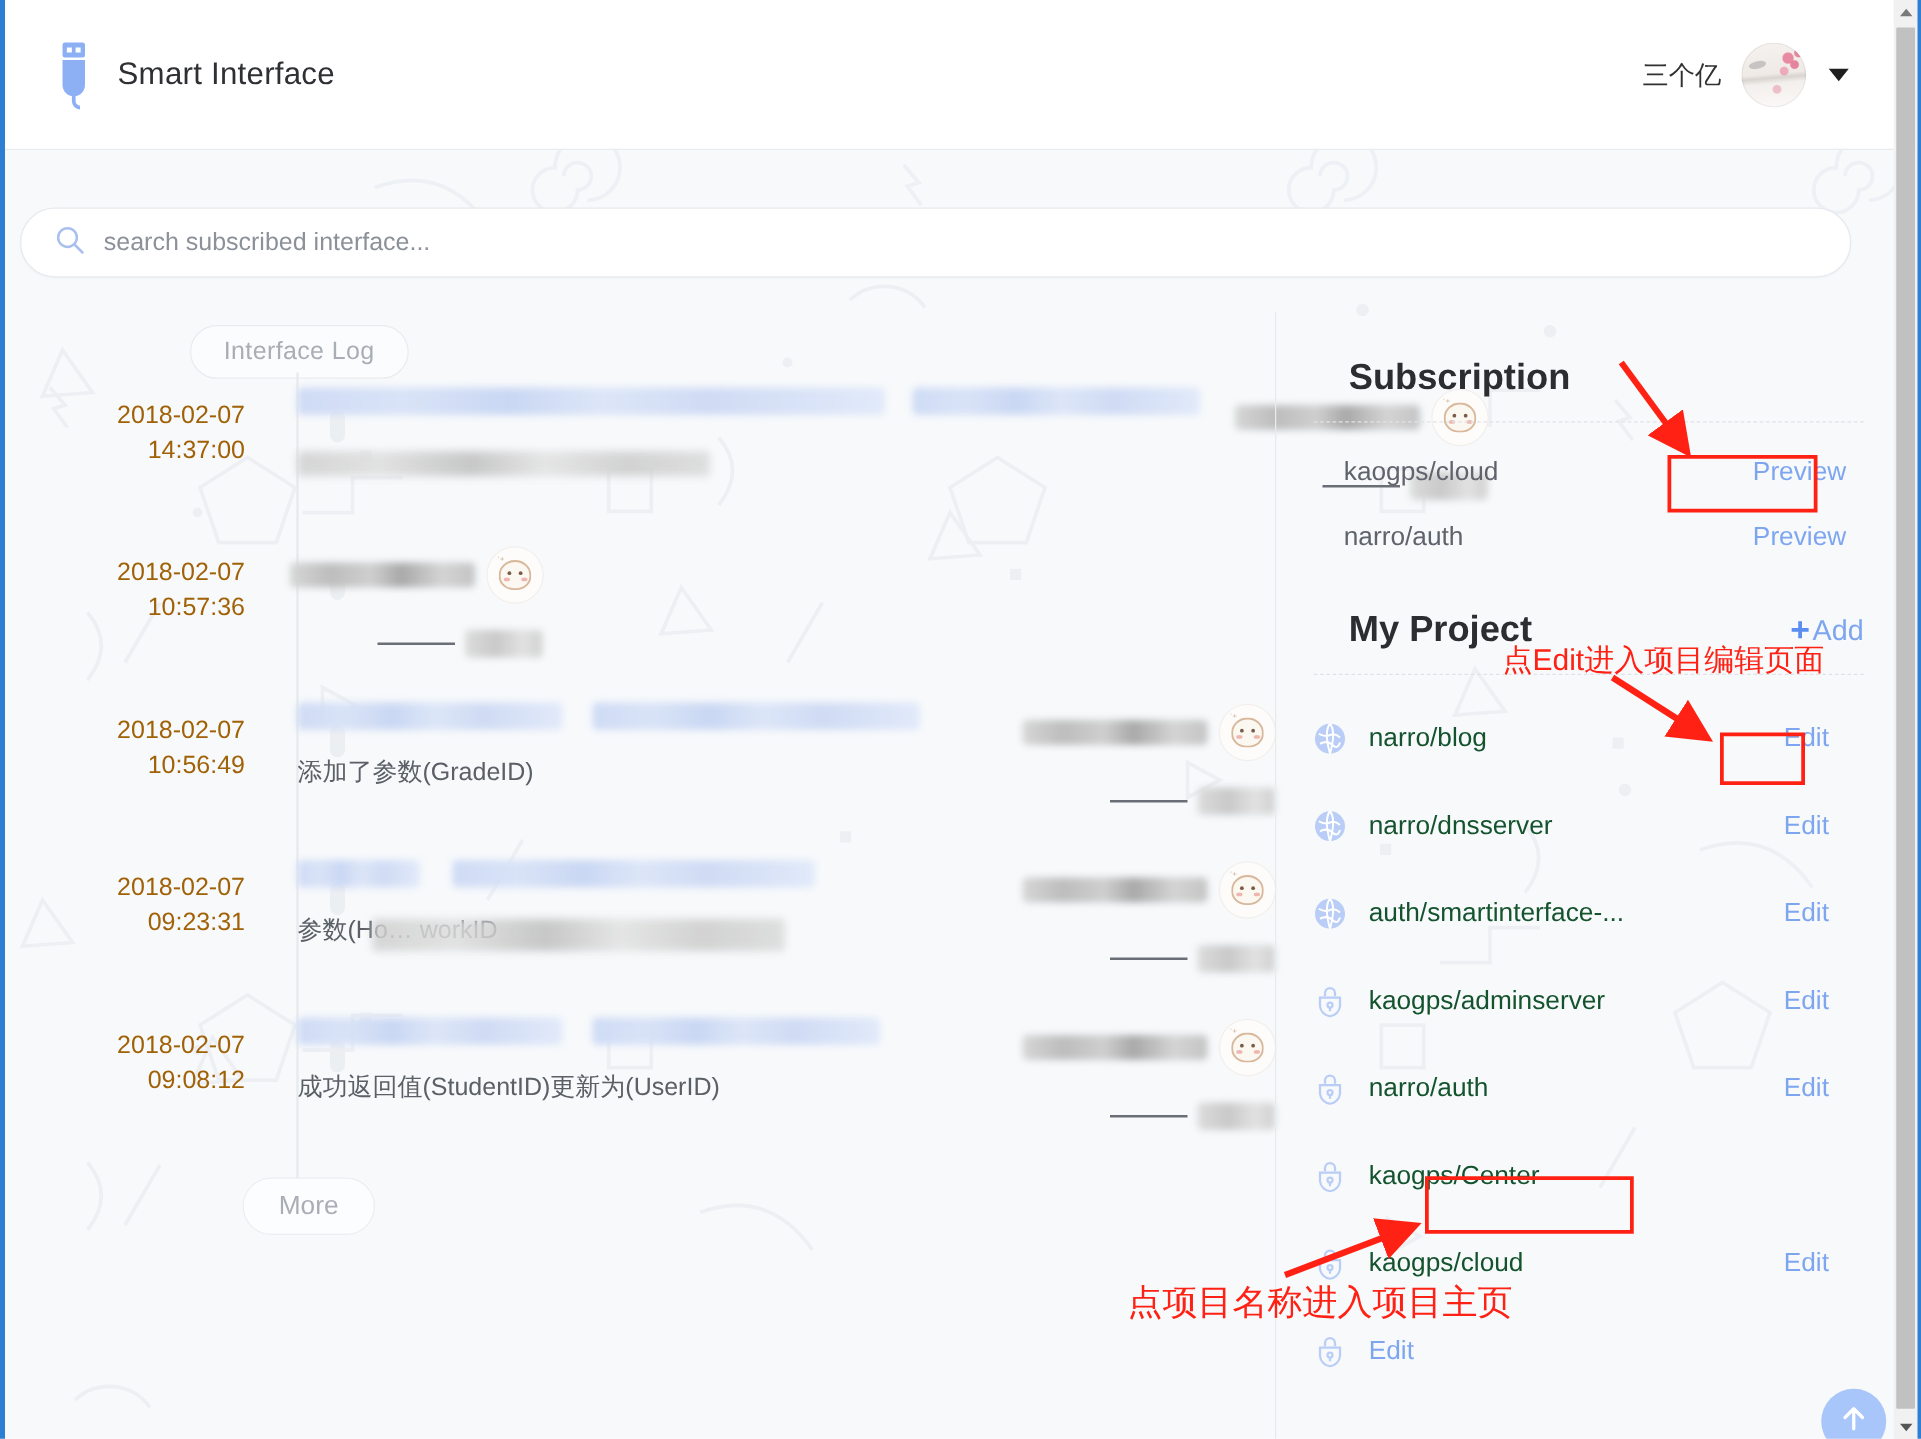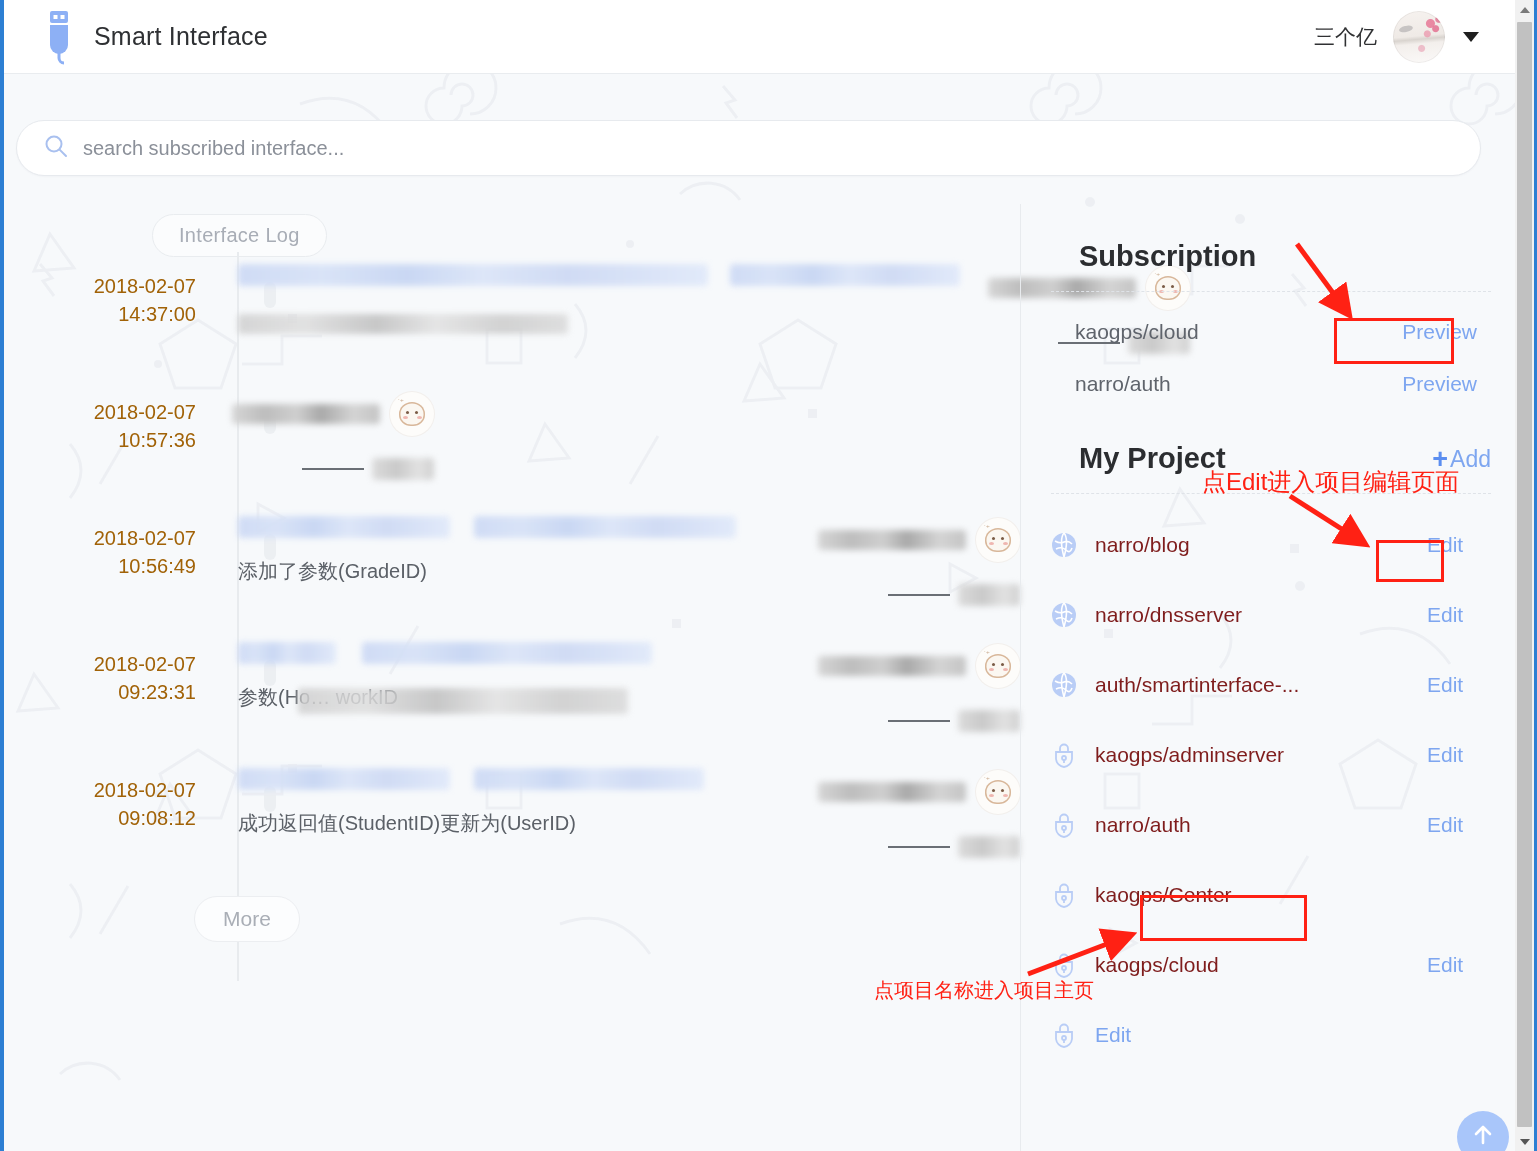--- a/index.html
+++ b/index.html
@@ -44,21 +44,21 @@
   .sb-arrow.down .tri { border-top: 6px solid #555; }
   .scrollbar .sb-thumb {
     position: absolute; left: 2px; width: 15px;
     top: 22px; bottom: 24px;
     background: #c1c1c1; border-radius: 1px;
   }
 
   
   .header {
     position: relative;
-    height: 74px; flex: none;
+    height: 120px; flex: none;
     background: #ffffff;
     border-bottom: 1px solid #e9ecef;
     display: flex; align-items: center;
     padding: 0 36px 0 42px;
     z-index: 20;
   }
   .brand { display: flex; align-items: center; gap: 18px; }
   .usb-icon { width: 34px; height: 56px; position: relative; display:block; }
   .brand-title {
     font-size: 25px; color: #2e3033; font-weight: 400; letter-spacing: .2px;
@@ -236,21 +236,21 @@
   }
   .sub-name { font-size: 21px; color: #5f646c; padding-left: 24px; }
   .link-blue { font-size: 21px; color: #7ea6f0; cursor: pointer; padding-right: 14px; }
 
   .proj-list { padding-top: 16px; }
   .proj-item {
     display: flex; align-items: center;
     height: 70px; gap: 18px;
   }
   .proj-icon { width: 26px; height: 26px; flex: none; display:block; }
-  .proj-name { font-size: 21px; color: #7f1d1d; flex: 1; cursor: pointer; }
+  .proj-name { font-size: 21px; color: #14532d; flex: 1; cursor: pointer; }
   .proj-edit { font-size: 21px; color: #7ea6f0; cursor: pointer; width: 64px; text-align: left; }
 
   
   .anno {
     position: absolute; z-index: 30;
     color: #ff2114; font-size: 22px;
     font-family: "Liberation Sans", "DejaVu Sans", sans-serif;
     white-space: nowrap; pointer-events: none;
   }
   .anno-box {
@@ -653,21 +653,21 @@
 
         </div>
       </div>
     </div>
 
     <div class="anno-box" style="left:1334px; top:244px; width:120px; height:46px;"></div>
 
     <div class="anno" style="left:1202px; top:392px; font-size:24px;">点Edit进入项目编辑页面</div>
     <div class="anno-box" style="left:1376px; top:466px; width:68px; height:42px;"></div>
 
-    <div class="anno" style="left:874px; top:903px; font-size:20px;">点项目名称进入项目主页</div>
+    <div class="anno" style="left:902px; top:903px; font-size:28px;">点项目名称进入项目主页</div>
     <div class="anno-box" style="left:1140px; top:821px; width:167px; height:46px;"></div>
 
     <svg class="anno-arrow" style="left:0;top:0;width:1537px;height:1047px;">
       <defs>
         <marker id="ah" markerWidth="7" markerHeight="7" refX="5" refY="3.5" orient="auto">
           <path d="M0 0 L7 3.5 L0 7 z" fill="#ff2114"></path>
         </marker>
       </defs>
       <line x1="1297" y1="170" x2="1347" y2="238" stroke="#ff2114" stroke-width="5" marker-end="url(#ah)"></line>
       <line x1="1290" y1="422" x2="1362" y2="468" stroke="#ff2114" stroke-width="5" marker-end="url(#ah)"></line>

